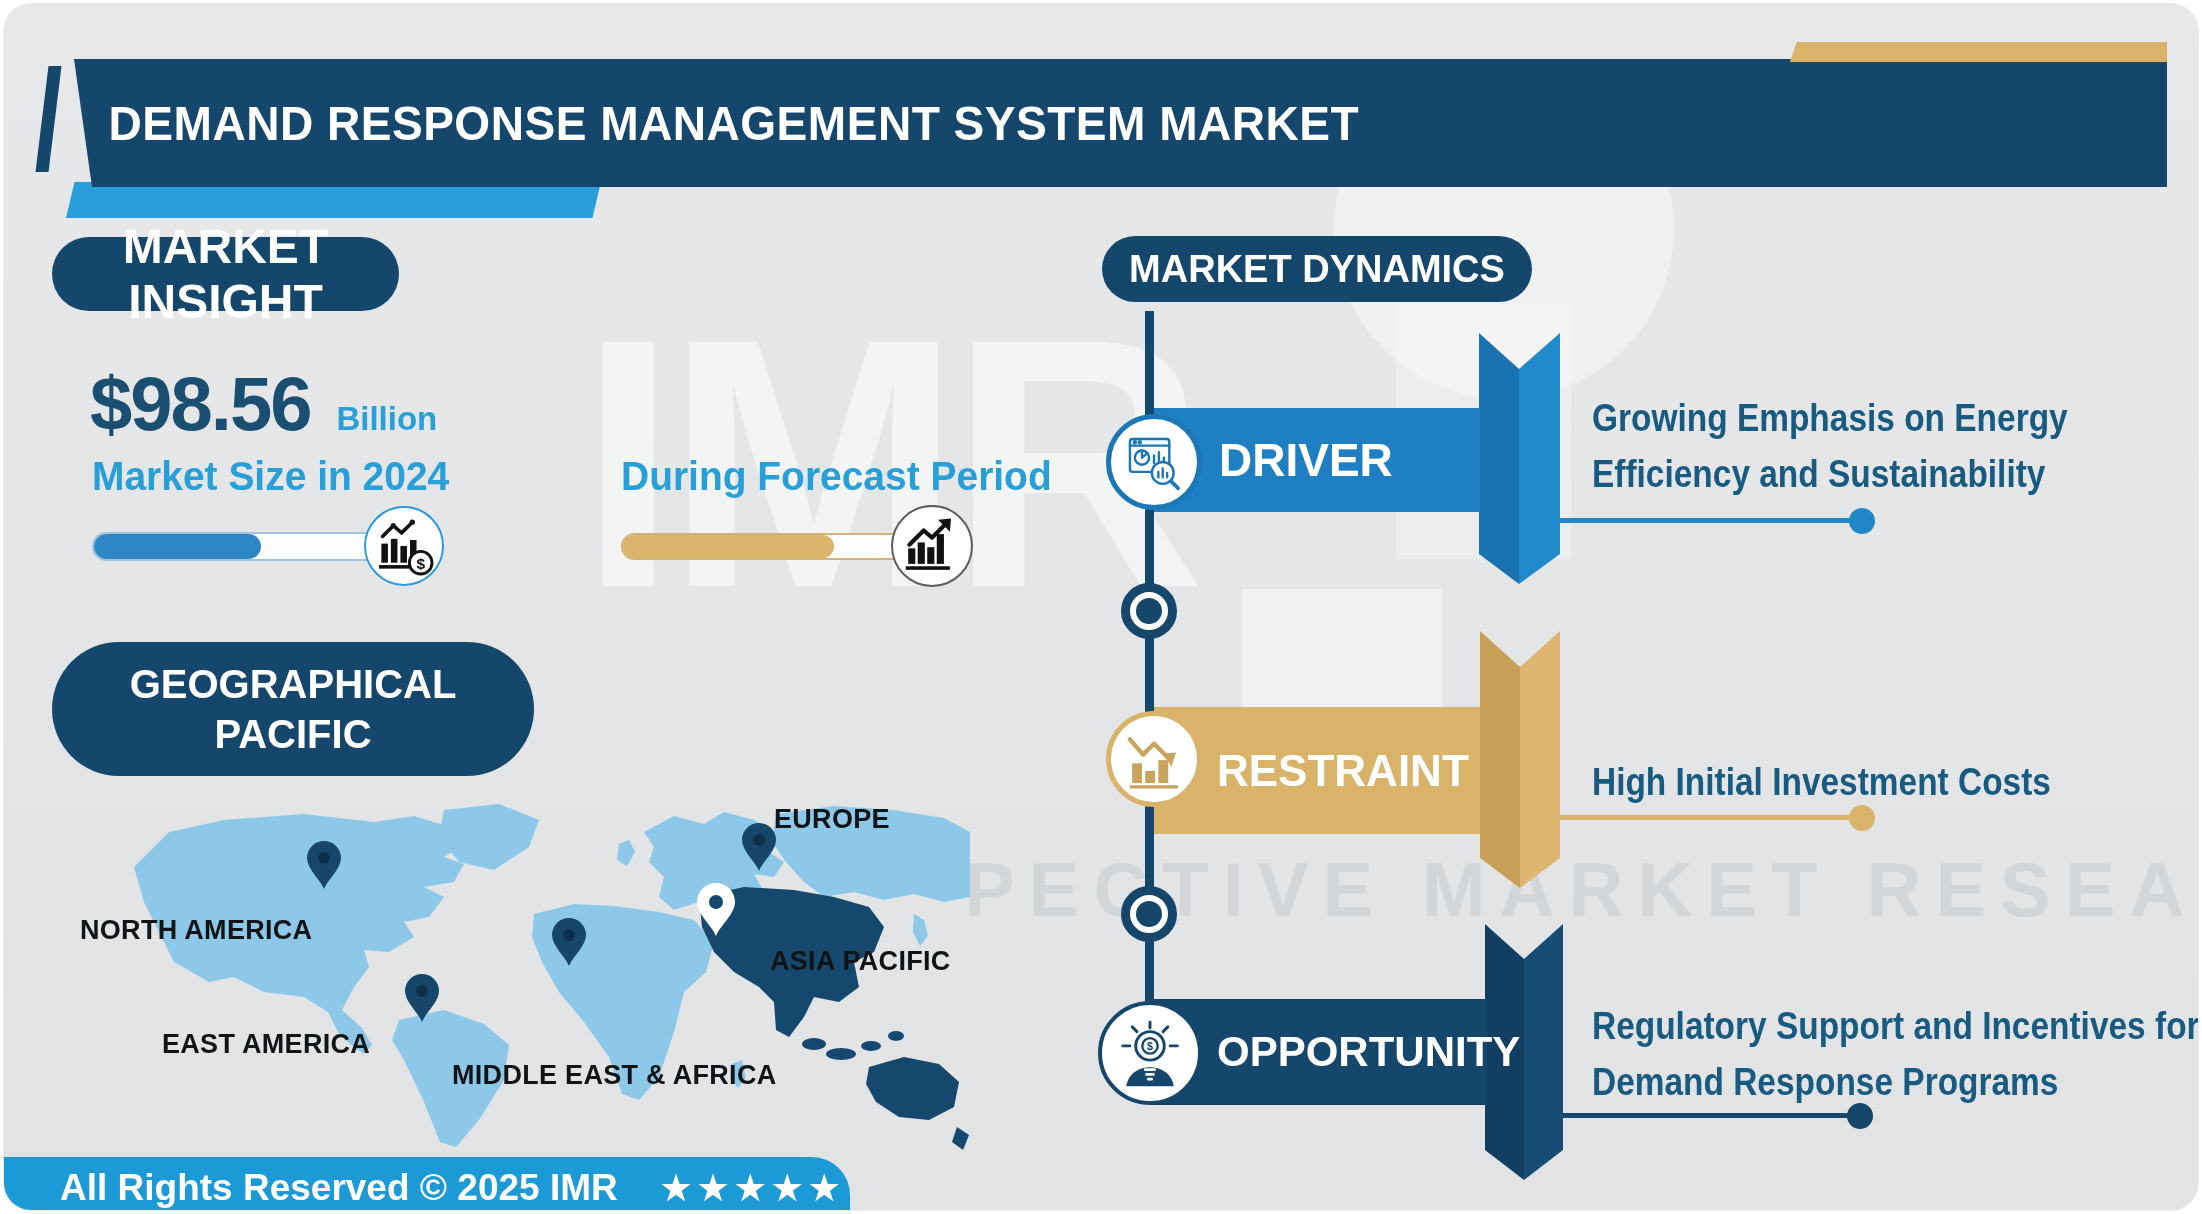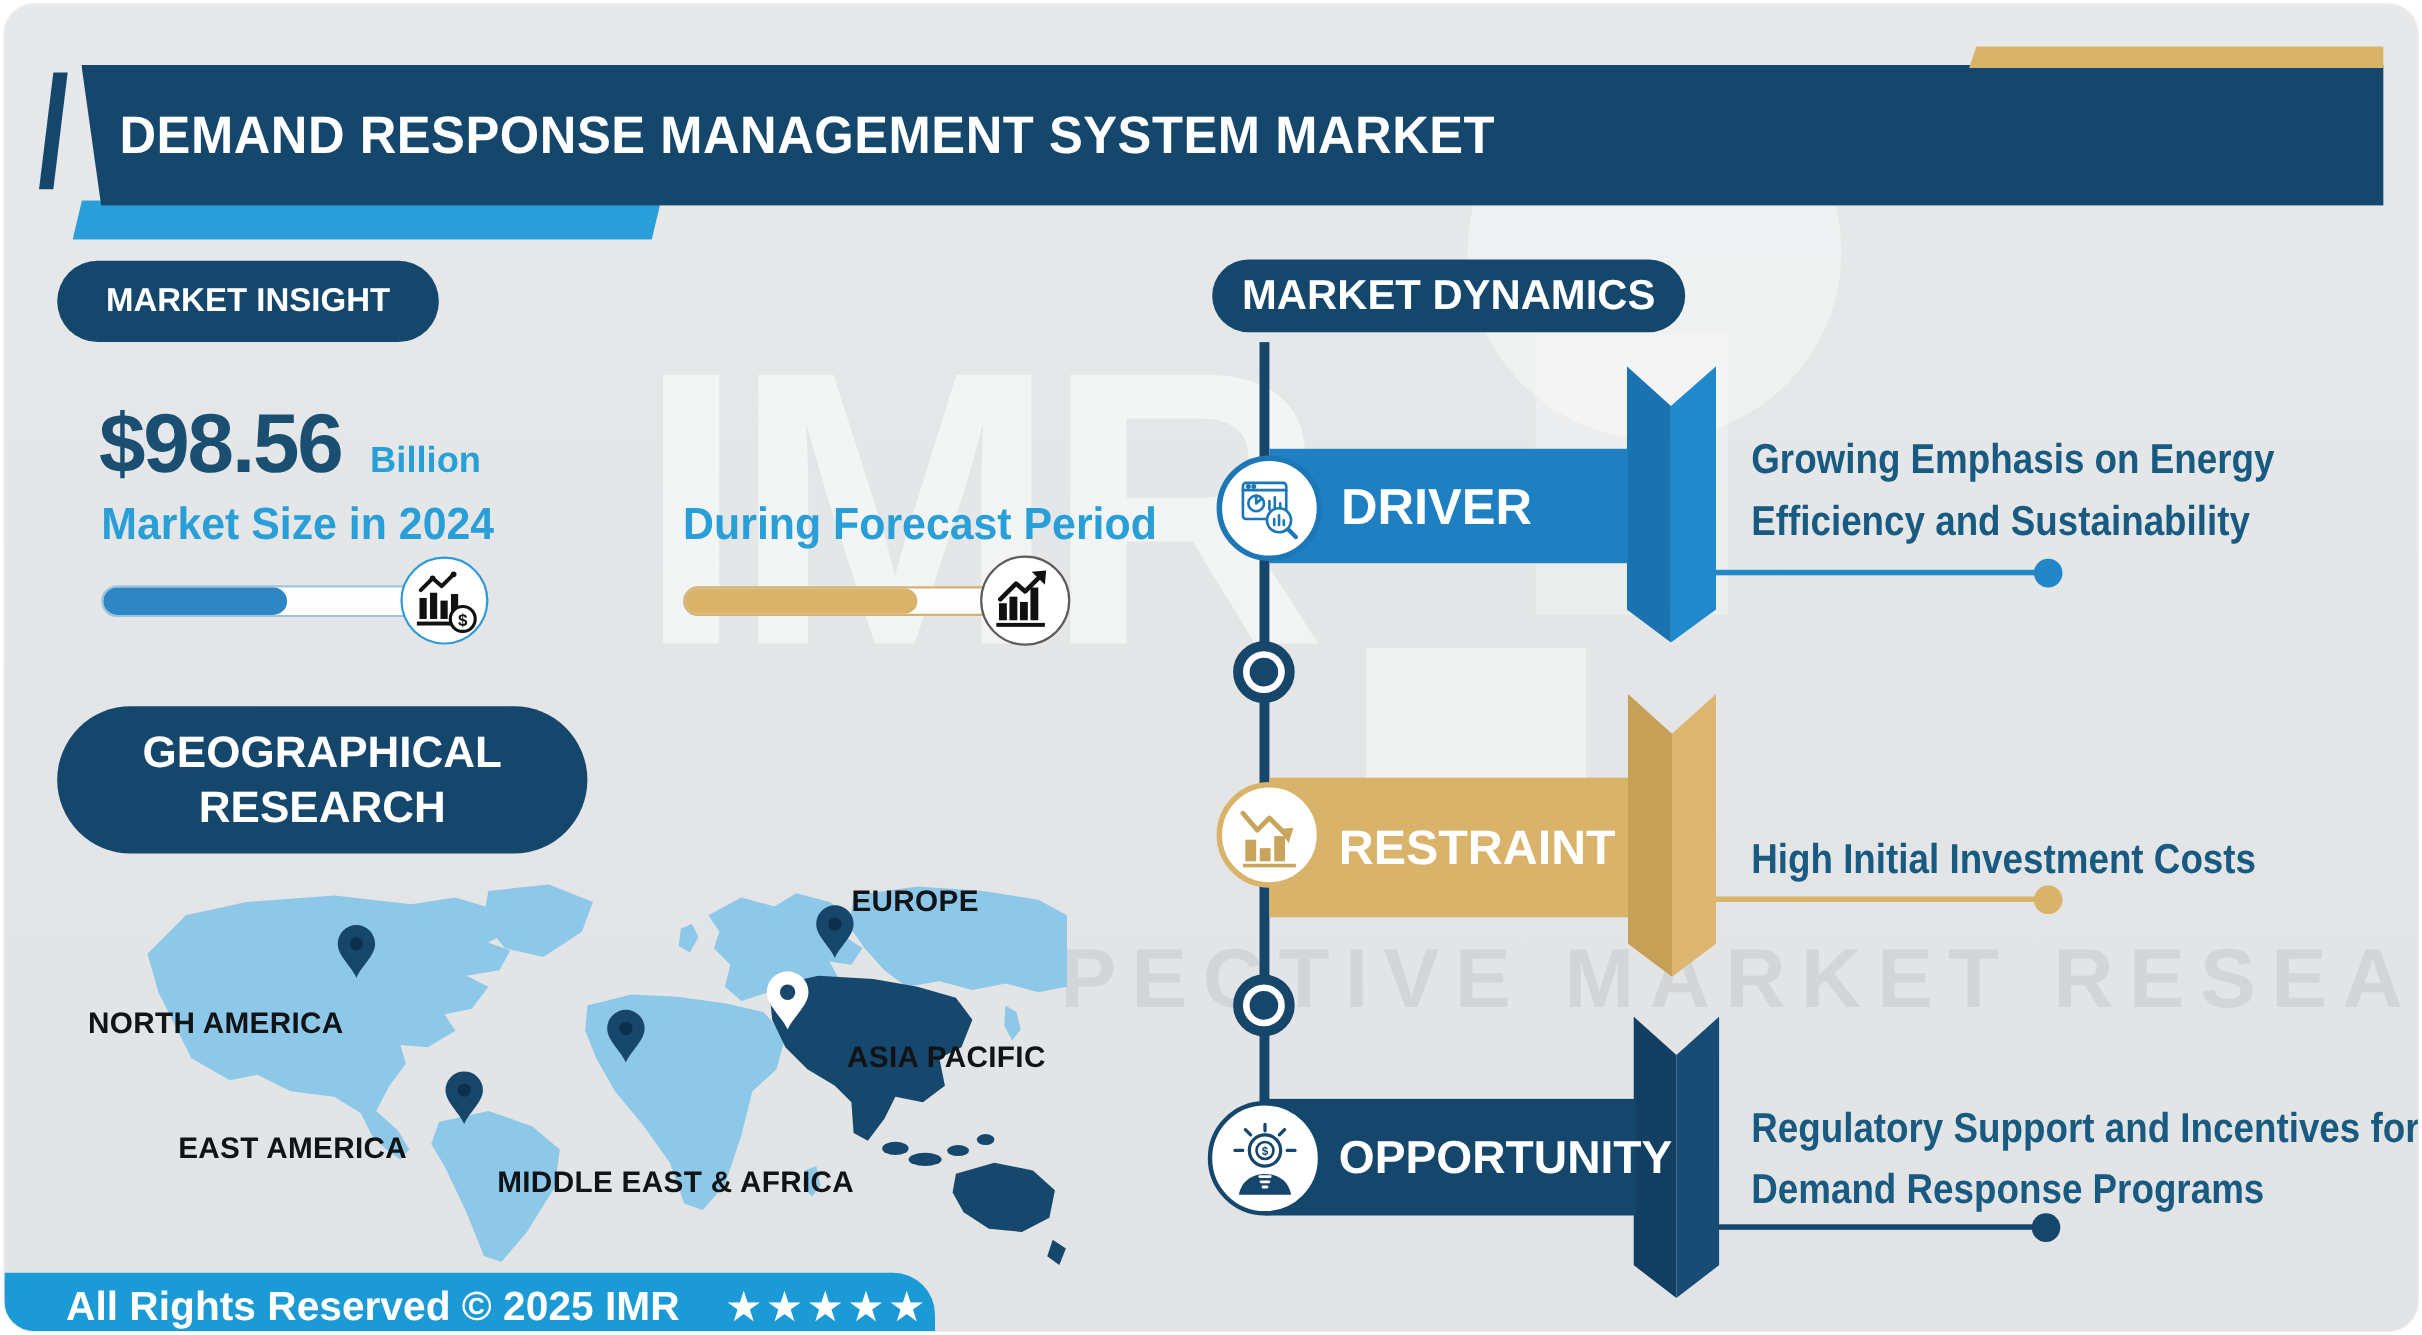--- a/index.html
+++ b/index.html
@@ -33,21 +33,21 @@
   .title-underline { position:absolute; left:62px; top:178px; width:535px; height:36px;
             background:#299ed9; z-index:1;
             clip-path:polygon(1.6% 0, 100% 0, 98.4% 100%, 0 100%); }
   .title-gold { position:absolute; left:1786px; top:38px; width:377px; height:20px;
             background:#d9b36a; z-index:3; clip-path:polygon(1.8% 0,100% 0,100% 100%,0 100%); }
 
   
   .pill { position:absolute; background:#15476d; border-radius:70px; color:#fff;
           font-weight:bold; display:flex; align-items:center; justify-content:center;
           text-align:center; z-index:4; }
-  .pill-insight { left:48px; top:233px; width:347px; height:74px; font-size:30px; }
+  .pill-insight { left:48px; top:233px; width:347px; height:74px; font-size:48px; }
   .pill-dynamics { left:1098px; top:232px; width:430px; height:66px; font-size:38px; }
   .pill-geo { left:48px; top:638px; width:482px; height:134px; font-size:40px;
               flex-direction:column; line-height:50px; }
 
   
   .stat-row { position:absolute; display:flex; align-items:baseline; gap:26px; z-index:4; }
   .stat-value { font-size:76px; font-weight:bold; color:#1b4f72; letter-spacing:-2px; }
   .stat-unit { font-size:33px; font-weight:bold; color:#299fd8; }
   .stat-caption { position:absolute; font-size:41px; font-weight:bold; color:#299fd8;
                   transform:scaleX(0.95); transform-origin:left top; white-space:nowrap; z-index:4; }
@@ -182,21 +182,21 @@
         <rect x="22" y="27" width="6" height="14" fill="#111"></rect>
         <rect x="30" y="16" width="6" height="25" fill="#111"></rect>
         <rect x="4" y="43" width="37" height="3" fill="#111"></rect>
         <path d="M7,25 L19,13 26,19 38,7" stroke="#111" stroke-width="3.5" fill="none" stroke-linecap="round" stroke-linejoin="round"></path>
         <path d="M31,4 L42,3 41,14 Z" fill="#111"></path>
       </svg>
     </div>
 
     <div class="pill pill-geo">
       <span>GEOGRAPHICAL</span>
-      <span>RESEARCH</span>
+      <span>PACIFIC</span>
     </div>
 
     <svg class="map" viewBox="0 0 860 356">
       <g fill="#8dc8e9">
         <path d="M20,65 L55,30 110,18 190,12 260,20 300,14 340,26 355,40 330,55 350,62 340,80 310,85 330,95 315,115 290,120 300,135 275,150 250,148 255,165 240,185 228,208 248,226 258,243 250,252 236,242 224,230 214,210 190,195 150,190 120,175 95,180 60,160 45,130 30,100 Z"></path>
         <path d="M330,8 L385,2 425,18 415,45 380,68 345,60 325,35 Z"></path>
         <path d="M285,218 L330,208 370,222 395,243 390,278 365,318 342,345 326,340 310,300 290,258 278,238 Z"></path>
         <path d="M505,42 L515,38 521,50 513,64 503,58 Z"></path>
         <path d="M530,30 L560,14 590,22 610,10 640,18 660,30 655,50 670,60 660,75 640,72 650,90 635,103 610,110 585,100 560,108 545,95 550,75 535,60 540,45 Z"></path>
         <path d="M420,112 L460,102 500,104 545,110 580,118 600,140 592,170 570,190 560,230 545,275 525,298 508,292 495,255 470,220 445,190 428,160 418,135 Z"></path>

